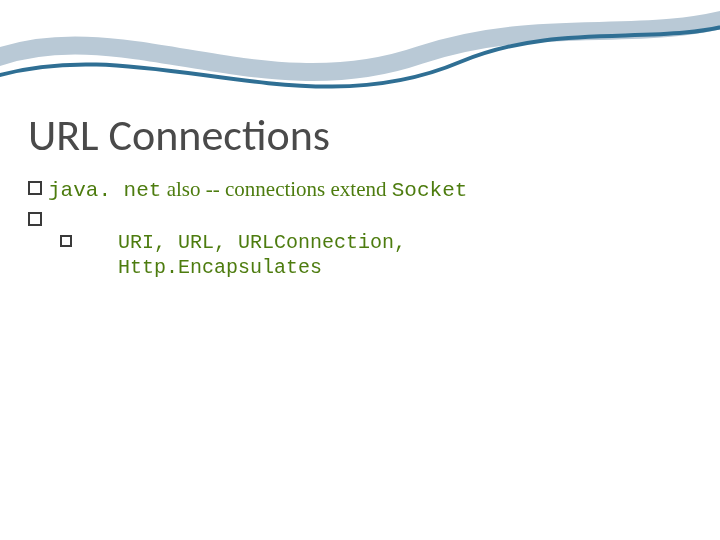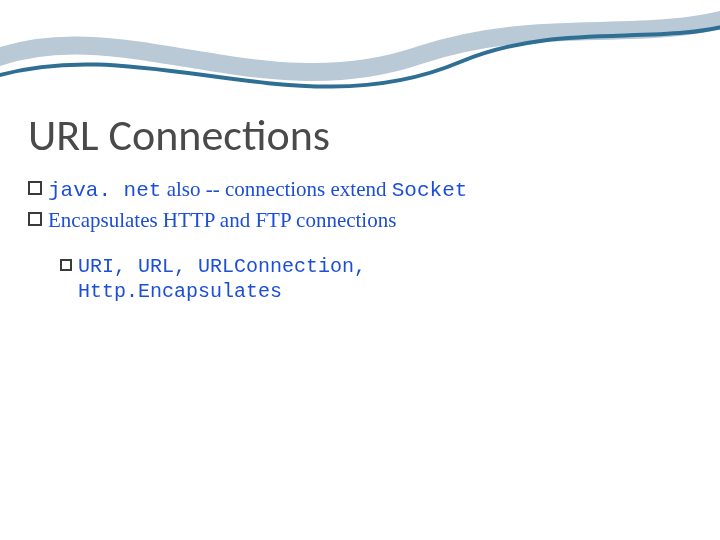--- a/index.html
+++ b/index.html
@@ -36,33 +36,34 @@
     font-weight: 400;
     color: #4a4a4a;
   }
   .content {
     position: absolute;
     left: 28px;
     top: 176px;
     width: 660px;
     font-size: 21px;
     line-height: 1.28;
-    color: #1d4ed8;
+    color: #4d7c0f;
   }
   .b1 {
     display: flex;
     align-items: flex-start;
     margin-bottom: 2px;
   }
   .b2 {
     display: flex;
     align-items: flex-start;
     margin-left: 32px;
-    margin-top: 20px;
+    margin-top: 4px;
     font-size: 20px;
+    gap: 40px;
   }
   .square {
     display: inline-block;
     width: 14px;
     height: 14px;
     border: 2px solid #3a3a3a;
     box-sizing: border-box;
     margin-right: 6px;
     margin-top: 5px;
     flex-shrink: 0;
@@ -101,21 +102,20 @@
 
     <div class="b1">
       <span class="square"></span>
       <span class="line">
         <span class="mono">java. net</span><span class="serif"> also -- connections extend </span><span class="mono">Socket</span>
       </span>
     </div>
 
     <div class="b1">
       <span class="square"></span>
-      <span class="serif">Encapsulates HTTP and FTP connections</span>
     </div>
 
     <div class="b2">
       <span class="square sm"></span>
       <span class="mono">
         <span class="sub-text">URI, URL, URLConnection,</span>
         <span class="sub-text">Http.Encapsulates</span>
       </span>
     </div>
 

